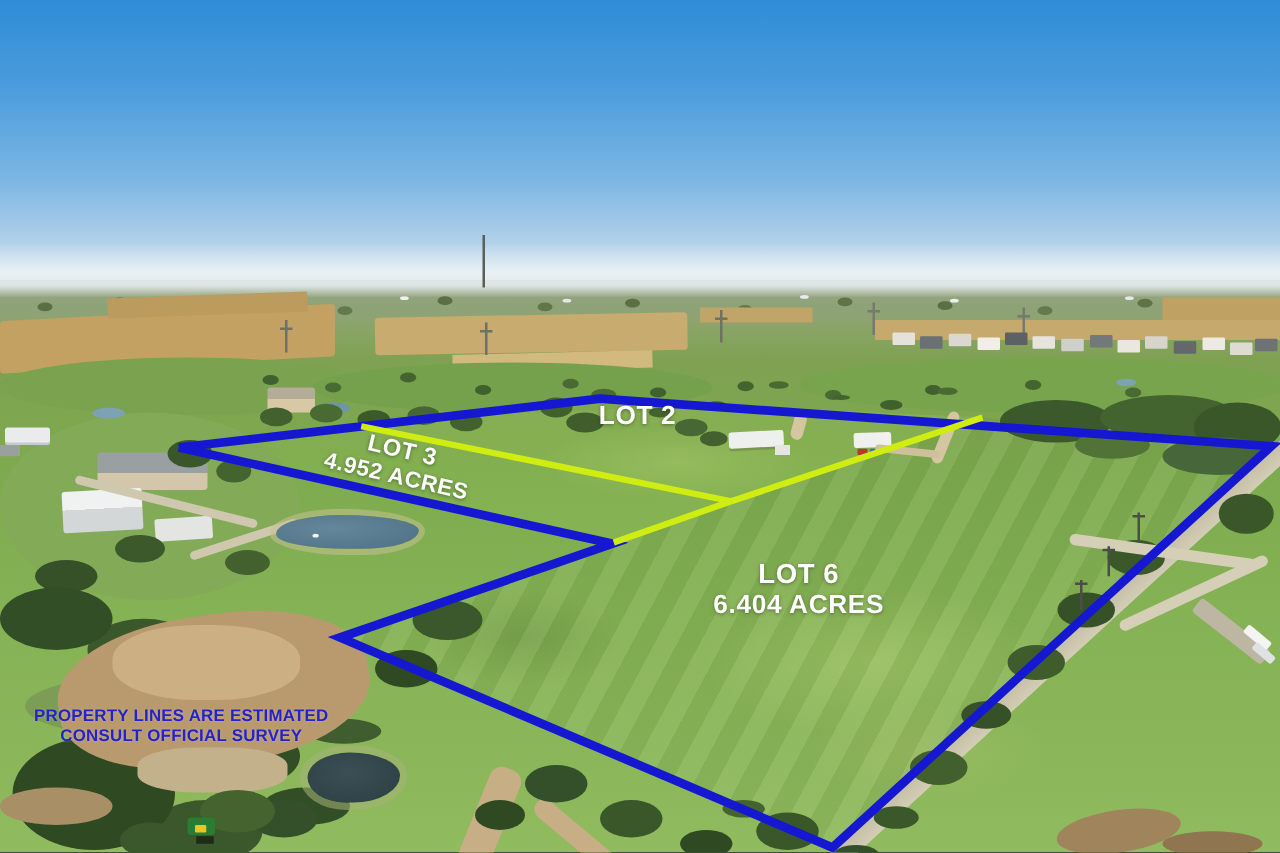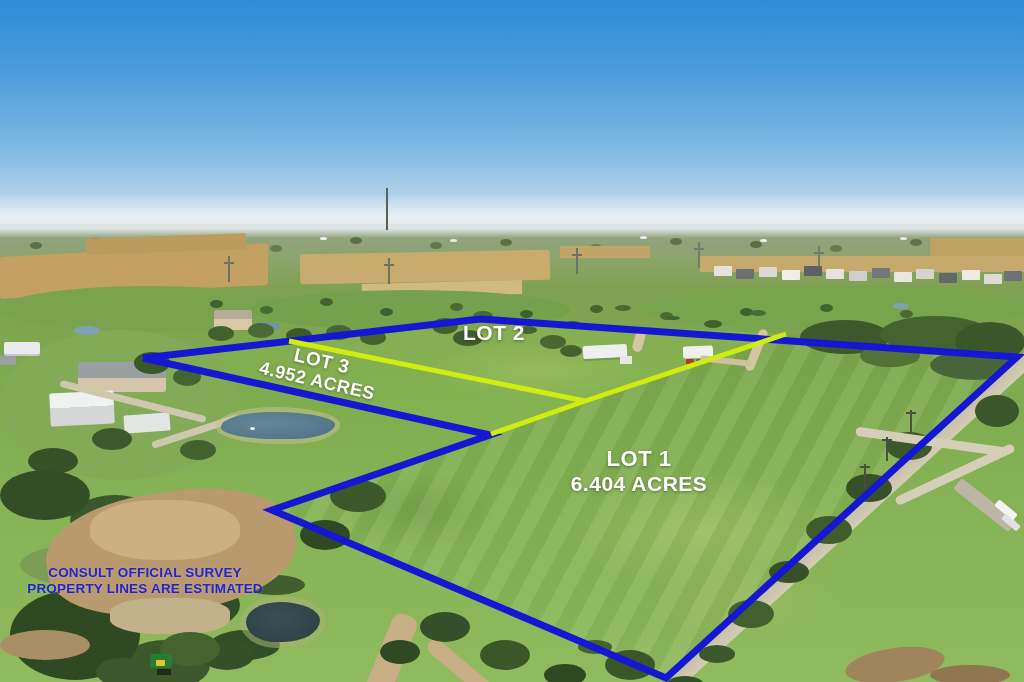--- a/index.html
+++ b/index.html
@@ -164,30 +164,30 @@
   <div class="blob" style="left:845px;top:648px;width:100px;height:34px;background:#a0845c;transform:rotate(-8deg);"></div>
   <div class="blob" style="left:930px;top:665px;width:80px;height:20px;background:#8f7550;"></div>
 
   <svg class="lines" viewBox="0 0 1024 682" xmlns="http://www.w3.org/2000/svg">
       <polyline points="143,358 480,319 1017,357 666,678 272,510 490,435 143,358" fill="none" stroke="#1518d0" stroke-width="7" stroke-linejoin="miter"></polyline>
       <polyline points="289,341 585,401" fill="none" stroke="#d0ed12" stroke-width="5" stroke-linejoin="miter"></polyline>
       <polyline points="585,401 491,434" fill="none" stroke="#d0ed12" stroke-width="5" stroke-linejoin="miter"></polyline>
       <polyline points="585,401 786,334" fill="none" stroke="#d0ed12" stroke-width="5" stroke-linejoin="miter"></polyline>
     </svg>
 
-  <div class="lot-label" style="left: 399px; top: 321px; width: 190px; color: rgb(255, 255, 255);">
+  <div class="lot-label" style="left: 415px; top: 321px; width: 190px; color: rgb(255, 255, 255);">
     <div style="font-size:21px;">LOT 2</div>
   </div>
   <div class="lot-label" style="left: 232px; top: 350px; width: 175px; transform: rotate(13deg); color: rgb(255, 255, 255);">
     <div style="font-size:19px;">LOT 3</div>
     <div style="font-size:18px;">4.952 ACRES</div>
   </div>
   <div class="lot-label" style="left: 544px; top: 447px; width: 190px; color: rgb(255, 255, 255);">
-    <div style="font-size:22px;">LOT 1</div>
+    <div style="font-size:22px;">LOT 6</div>
     <div style="font-size:21px;">6.404 ACRES</div>
   </div>
 
   <div class="disclaimer" style="left: 20px; top: 565px; width: 250px; font-size: 13.5px; color: rgb(35, 35, 201);">
+    <div>PROPERTY LINES ARE ESTIMATED</div>
     <div>CONSULT OFFICIAL SURVEY</div>
-    <div>PROPERTY LINES ARE ESTIMATED</div>
   </div>
 
 </div>
 
 </body></html>

